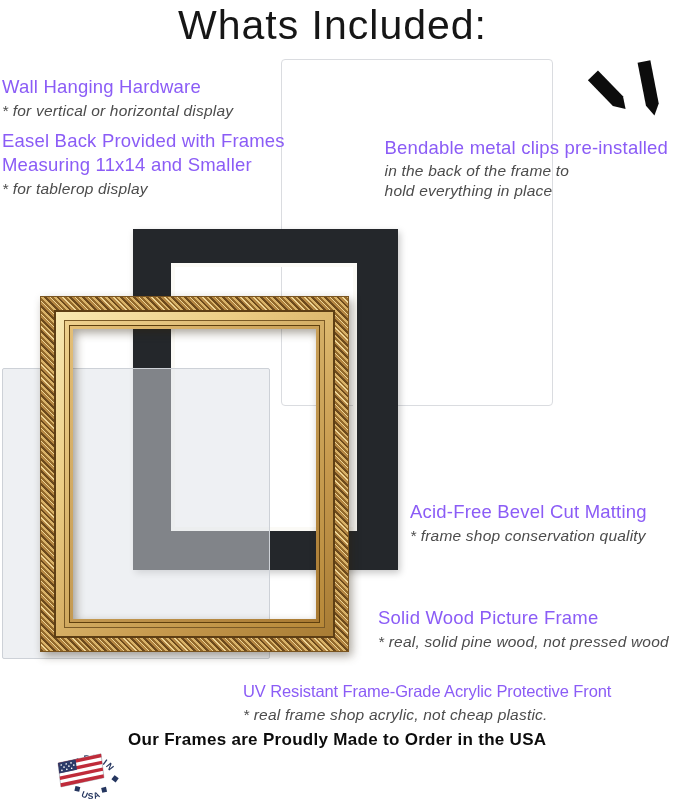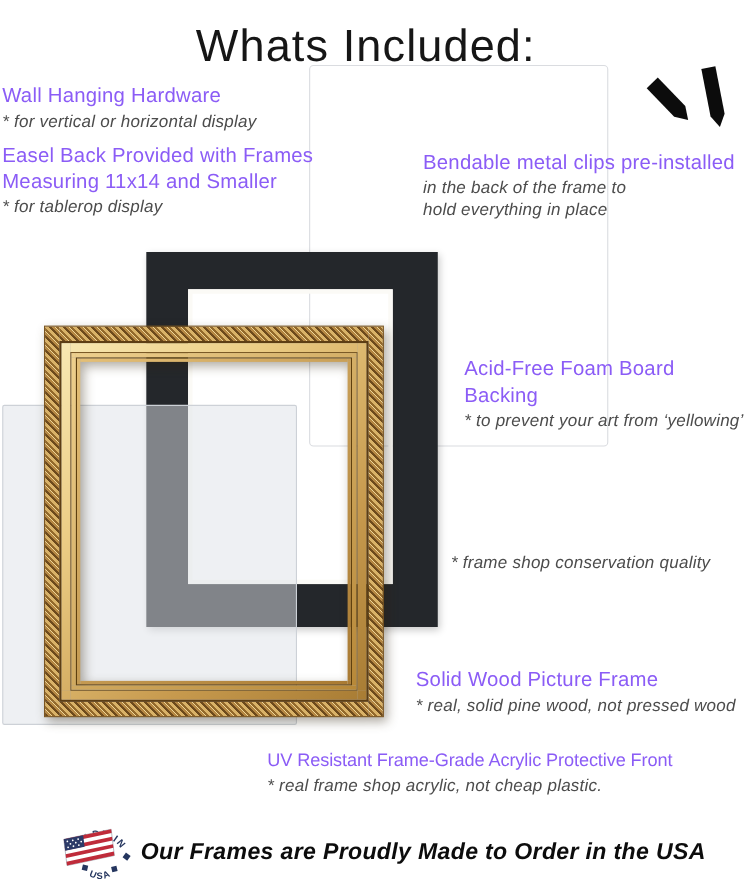--- a/index.html
+++ b/index.html
@@ -2,21 +2,21 @@
 <html><head>
 <meta charset="utf-8">
 <style>
   html,body{margin:0;padding:0;background:#fff;}
   .canvas{
     position:relative;width:679px;height:808px;background:#ffffff;overflow:hidden;
     font-family:"Liberation Sans",sans-serif;color:#3c3c3c;
   }
   
   .title{
-    position:absolute;left:0;right:14px;top:0;margin:16px;text-align:center;
+    position:absolute;left:0;right:14px;top:0;margin:0;text-align:center;
     font-size:41px;line-height:50px;font-weight:400;letter-spacing:1px;color:#161616;
   }
   
   .foam{
     position:absolute;left:281px;top:59px;width:272px;height:347px;
     background:#ffffff;border:1.5px solid #dadce0;border-radius:4px;box-sizing:border-box;z-index:1;
   }
   .mat{
     position:absolute;left:133px;top:229px;width:265px;height:341px;box-sizing:border-box;
     border-style:solid;border-color:#24272b;border-width:34px 41px 39px 38px;
@@ -55,22 +55,22 @@
   #foam-block{left:422px;top:323px;}
   #mat-block{left:410px;top:500px;}
   #wood-block{left:378px;top:606px;}
   #uv-block{left:243px;top:679px;}
   #uv-block .h{font-size:16.5px;letter-spacing:-.1px;}
   
   .clips-art{position:absolute;left:585px;top:60px;width:88px;height:66px;z-index:10;}
   
   .stamp{position:absolute;left:52px;top:744px;width:76px;height:64px;z-index:10;}
   .footer-text{
-    position:absolute;left:128px;top:760px;z-index:10;
-    font-size:21px;line-height:30px;font-weight:bold;font-style:italic;color:#0c0c0c;letter-spacing:.3px;
+    position:absolute;left:128px;top:725px;z-index:10;
+    font-size:17px;line-height:30px;font-weight:bold;color:#0c0c0c;letter-spacing:.3px;
   }
 </style>
 </head>
 <body>
 
 <div class="canvas">
 
   <h1 class="title">Whats Included:</h1>
 
   <div class="foam"></div>
@@ -109,26 +109,23 @@
       <path d="M58 1 h13 v44 l-6.5 11 l-6.5 -11 z" fill="#0c0c0c"></path>
     </g>
   </svg>
 
   <div class="block" id="clips-block">
     <div class="h">Bendable metal clips pre-installed</div>
     <div class="sub">in the back of the frame to</div>
     <div class="sub">hold everything in place</div>
   </div>
 
-  <div class="block" id="foam-block">
-    <div class="h">Acid-Free Foam Board Backing</div>
-    <div class="sub">* to prevent your art from ‘yellowing’</div>
-  </div>
 
   <div class="block" id="mat-block">
+    <div class="h">Acid-Free Bevel Cut Matting</div>
     <div class="sub">* frame shop conservation quality</div>
   </div>
 
   <div class="block" id="wood-block">
     <div class="h">Solid Wood Picture Frame</div>
     <div class="sub">* real, solid pine wood, not pressed wood</div>
   </div>
 
   <div class="block" id="uv-block">
     <div class="h">UV Resistant Frame-Grade Acrylic Protective Front</div>

